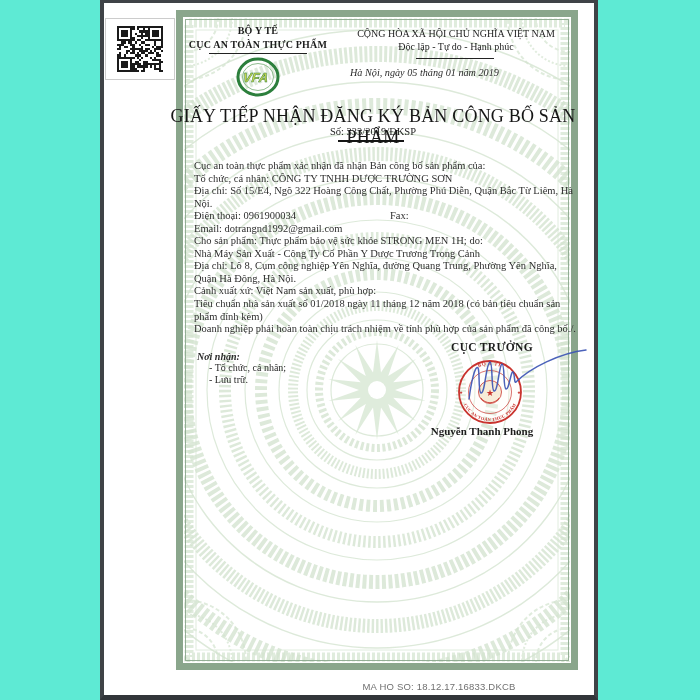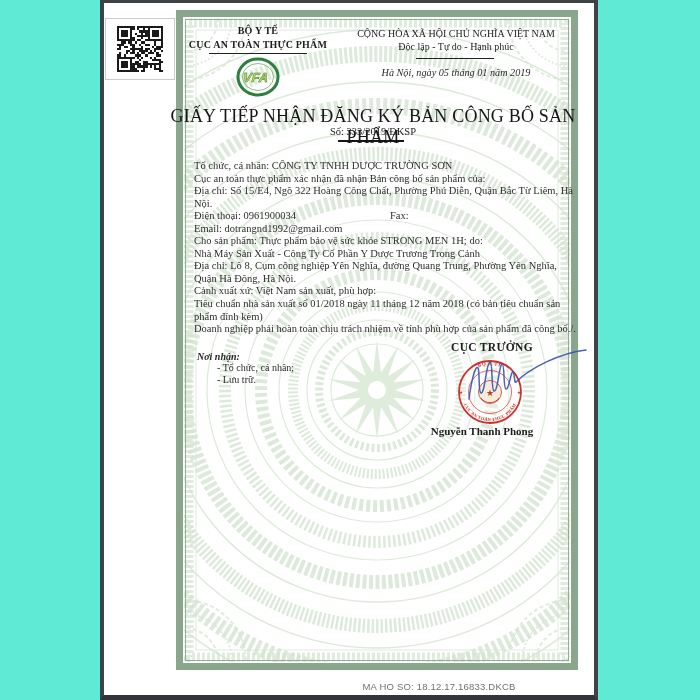--- a/index.html
+++ b/index.html
@@ -17,35 +17,35 @@
   .pattern-layer{left:184px;top:18px;width:386px;height:644px;z-index:2;}
   .txt{z-index:4;}
   
   .hdr-left{left:183px;top:24px;width:150px;text-align:center;font-weight:bold;
             font-size:10px;line-height:14px;color:#1d1d1d;letter-spacing:.2px;}
   .hdr-left-underline{left:209px;top:53px;width:98px;height:1px;background:#222;z-index:4;}
   .vfa-logo{left:233px;top:55px;width:50px;height:46px;z-index:5;}
   .hdr-right{left:350px;top:27px;width:212px;text-align:center;font-weight:normal;
              font-size:10px;line-height:13px;color:#1d1d1d;}
   .hdr-right-underline{left:416px;top:58px;width:78px;height:1px;background:#222;z-index:4;}
-  .dateline{left:350px;top:67px;width:212px;text-align:center;font-style:italic;
+  .dateline{left:350px;top:67px;width:212px;font-style:italic;
             font-size:10.2px;color:#2a2a2a;}
   
   .doc-title{left:150px;top:106px;width:446px;text-align:center;font-weight:normal;
              font-size:18px;letter-spacing:.2px;color:#161616;}
   .doc-number{left:150px;top:126px;width:446px;text-align:center;font-size:10.5px;color:#222;}
   .doc-number-underline{left:338px;top:140px;width:66px;height:1.5px;background:#161616;z-index:4;}
   
   .body-lines{left:194px;top:160px;width:380px;font-size:10.5px;line-height:12.55px;
               color:#2e2e2e;white-space:nowrap;}
   .fax{left:390px;top:210px;font-size:10.5px;color:#2e2e2e;}
   
   .recipients{left:197px;top:343px;font-size:10px;line-height:11.3px;color:#2a2a2a;margin-top:8px;}
   .recipients .rc-title{font-weight:bold;font-style:italic;}
-  .recipients .rc-item{padding-left:20px;}
+  .recipients .rc-item{padding-left:12px;}
   .signer-title{left:412px;top:341px;width:140px;text-align:center;font-weight:bold;
                 font-size:11.5px;letter-spacing:.3px;color:#1b1b1b;margin-left:10px;}
   .seal-layer{left:430px;top:335px;width:170px;height:110px;z-index:5;}
   .signer-name{left:402px;top:425px;width:160px;text-align:center;font-weight:bold;
                font-size:11px;color:#1d1d1d;}
   
   .qr-box{left:105px;top:18px;width:70px;height:62px;box-sizing:border-box;
           border:1px solid #cccccc;background:#fff;z-index:4;}
   .qr-svg{position:absolute;left:11px;top:7px;width:46px;height:46px;}
   
@@ -279,22 +279,22 @@
   </div>
   <div class="abs hdr-right-underline"></div>
   <div class="abs dateline txt">Hà Nội, ngày 05 tháng 01 năm 2019</div>
 
   <div class="abs doc-title txt">GIẤY TIẾP NHẬN ĐĂNG KÝ BẢN CÔNG BỐ SẢN PHẨM</div>
   <div class="abs doc-number txt">Số: 333/2019/ĐKSP</div>
   <div class="abs doc-number-underline"></div>
 
   <div class="abs body-lines txt">
 
-  <div class="body-line">Tổ chức, cá nhân: CÔNG TY TNHH DƯỢC TRƯỜNG SƠN</div>
-      <div class="body-line">Cục an toàn thực phẩm xác nhận đã nhận Bản công bố sản phẩm của:</div>
+  <div class="body-line">Cục an toàn thực phẩm xác nhận đã nhận Bản công bố sản phẩm của:</div>
+      <div class="body-line">Tổ chức, cá nhân: CÔNG TY TNHH DƯỢC TRƯỜNG SƠN</div>
       <div class="body-line">Địa chỉ: Số 15/E4, Ngõ 322 Hoàng Công Chất, Phường Phú Diễn, Quận Bắc Từ Liêm, Hà</div>
       <div class="body-line">Nội.</div>
       <div class="body-line">Điện thoại: 0961900034</div>
       <div class="body-line">Email: dotrangnd1992@gmail.com</div>
       <div class="body-line">Cho sản phẩm: Thực phẩm bảo vệ sức khỏe STRONG MEN 1H; do:</div>
       <div class="body-line">Nhà Máy Sản Xuất - Công Ty Cổ Phần Y Dược Trương Trong Cảnh</div>
       <div class="body-line">Địa chỉ: Lô 8, Cụm công nghiệp Yên Nghĩa, đường Quang Trung, Phường Yên Nghĩa,</div>
       <div class="body-line">Quận Hà Đông, Hà Nội.</div>
       <div class="body-line">Cảnh xuất xứ: Việt Nam sản xuất, phù hợp:</div>
       <div class="body-line">Tiêu chuẩn nhà sản xuất số 01/2018 ngày 11 tháng 12 năm 2018 (có bản tiêu chuẩn sản</div>

